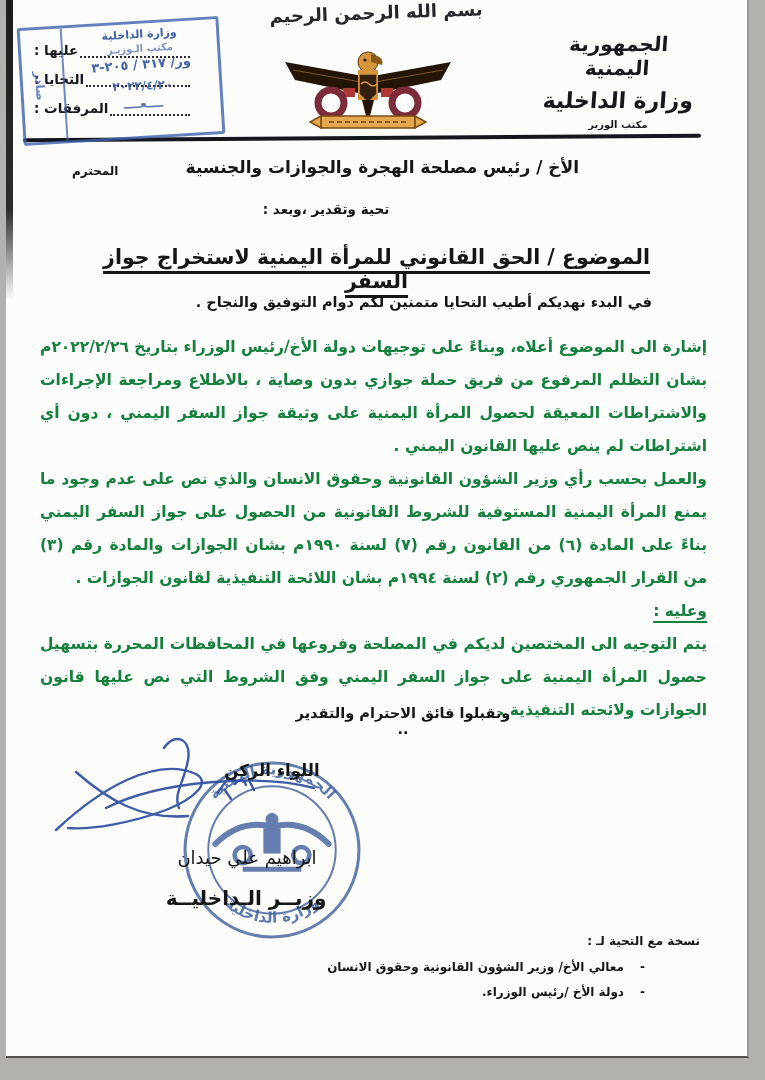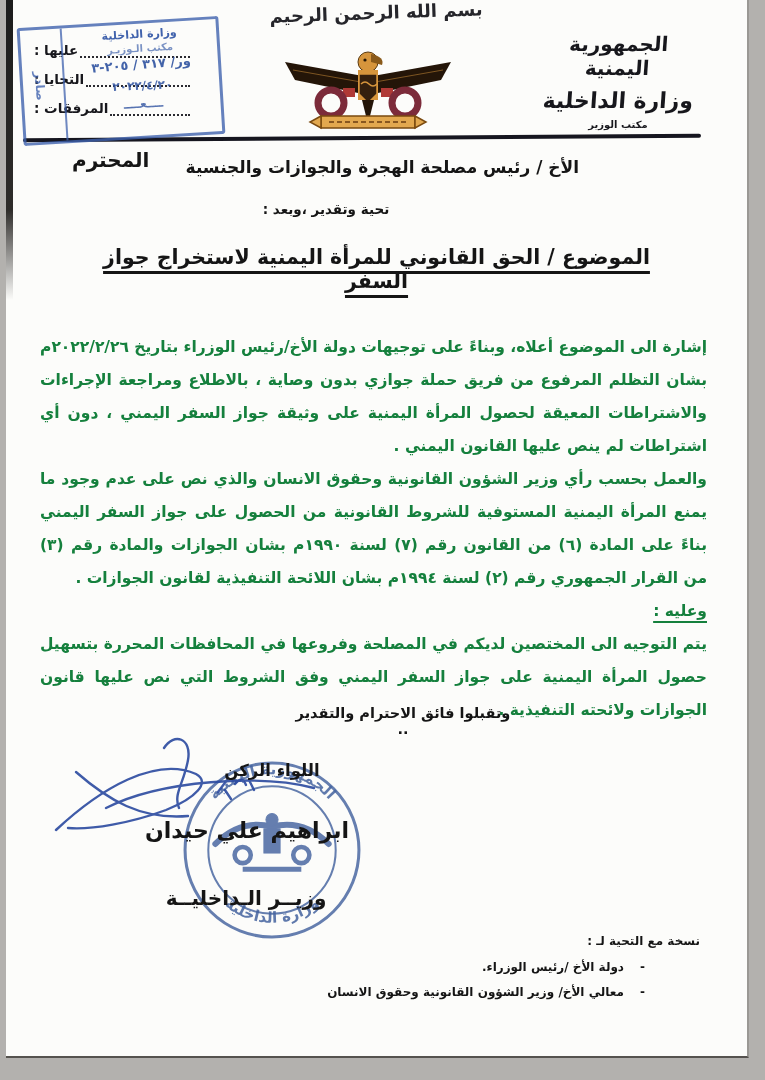--- a/index.html
+++ b/index.html
@@ -47,42 +47,42 @@
   .emblem{position:absolute;top:46px;left:277px;width:170px;height:92px;}
   
   .hdr-right{position:absolute;top:32px;right:44px;width:170px;text-align:center;color:#17171c;}
   .hdr-republic{font-size:20px;font-weight:800;transform:skewX(-4deg);}
   .hdr-ministry{font-size:22px;font-weight:800;margin-top:8px;transform:skewX(-4deg);}
   .hdr-office{font-size:10px;font-weight:800;margin-top:6px;letter-spacing:1px;}
   .divider{position:absolute;top:136px;left:17px;width:678px;height:4px;background:#16161f;
     transform:rotate(-0.4deg);border-radius:2px;}
   
   .addressee{position:absolute;top:157px;right:168px;font-size:17px;font-weight:800;white-space:nowrap;}
-  .honorific{position:absolute;top:148px;left:66px;font-size:20px;font-weight:800;}
+  .honorific{position:absolute;top:164px;left:66px;font-size:12px;font-weight:800;}
   .salutation{position:absolute;top:201px;left:220px;width:200px;text-align:center;
     font-size:13.5px;font-weight:600;}
   .subject{position:absolute;top:245px;left:70px;right:70px;text-align:center;
     font-size:20.5px;font-weight:800;
     text-decoration:underline;text-decoration-thickness:2.5px;text-underline-offset:7px;}
   .opening{position:absolute;top:294px;right:95px;font-size:14.5px;font-weight:600;white-space:nowrap;}
   .body-block{position:absolute;top:331px;right:40px;left:34px;
     font-size:15.5px;font-weight:700;line-height:33px;color:#15803d;
     text-align:justify;text-align-last:right;}
   .body-block p{margin:0;}
   .therefore{margin:0;font-weight:800;}
   .therefore span{text-decoration:underline;text-decoration-thickness:2px;text-underline-offset:5px;}
   .closing{position:absolute;top:705px;left:287px;width:220px;text-align:center;
     font-size:14.5px;font-weight:600;}
   
   .seal-svg{position:absolute;top:758px;left:174px;width:184px;height:184px;z-index:1;}
   .sig-svg{position:absolute;top:728px;left:40px;width:310px;height:120px;z-index:2;}
   .sig-rank{position:absolute;top:761px;left:186px;width:160px;text-align:center;
     font-size:16.5px;font-weight:800;z-index:3;}
-  .sig-name{position:absolute;top:818px;left:136px;width:210px;text-align:center;
-    font-size:22px;font-weight:700;z-index:3;}
+  .sig-name{position:absolute;top:847px;left:136px;width:210px;text-align:center;
+    font-size:18px;font-weight:400;z-index:3;}
   .sig-title{position:absolute;top:871px;left:120px;width:240px;text-align:center;
     font-size:20px;font-weight:800;letter-spacing:1.5px;z-index:3;margin-top:15px;}
   
   .cc{position:absolute;top:934px;right:47px;text-align:right;font-size:12px;font-weight:800;}
   .cc ul{list-style:none;margin:12px 55px 0 0;padding:0;}
   .cc li{margin-bottom:11px;font-weight:700;white-space:nowrap;}
   .cc li::before{content:"-";margin-left:16px;font-weight:700;}
 </style>
 </head>
 <body>
@@ -151,20 +151,21 @@
 
     <div class="divider"></div>
 
     <div class="addressee">الأخ / رئيس مصلحة الهجرة والجوازات والجنسية</div>
     <div class="honorific">المحترم</div>
 
     <div class="salutation">تحية وتقدير ،وبعد :</div>
 
     <div class="subject">الموضوع / الحق القانوني للمرأة اليمنية لاستخراج جواز السفر</div>
 
+    <div class="opening">في البدء نهديكم أطيب التحايا متمنين لكم دوام التوفيق والنجاح .</div>
 
     <div class="body-block">
       <p>إشارة الى الموضوع أعلاه، وبناءً على توجيهات دولة الأخ/رئيس الوزراء بتاريخ ٢٠٢٢/٢/٢٦م بشان التظلم المرفوع من فريق حملة جوازي بدون وصاية ، بالاطلاع ومراجعة الإجراءات والاشتراطات المعيقة لحصول المرأة اليمنية على وثيقة جواز السفر اليمني ، دون أي اشتراطات لم ينص عليها القانون اليمني .</p>
       <p>والعمل بحسب رأي وزير الشؤون القانونية وحقوق الانسان والذي نص على عدم وجود ما يمنع المرأة اليمنية المستوفية للشروط القانونية من الحصول على جواز السفر اليمني بناءً على المادة (٦) من القانون رقم (٧) لسنة ١٩٩٠م بشان الجوازات والمادة رقم (٣) من القرار الجمهوري رقم (٢) لسنة ١٩٩٤م بشان اللائحة التنفيذية لقانون الجوازات .</p>
       <p class="therefore"><span>وعليه :</span></p>
       <p>يتم التوجيه الى المختصين لديكم في المصلحة وفروعها في المحافظات المحررة بتسهيل حصول المرأة اليمنية على جواز السفر اليمني وفق الشروط التي نص عليها قانون الجوازات ولائحته التنفيذية .</p>
     </div>
 
     <div class="closing">وتقبلوا فائق الاحترام والتقدير ..</div>
 
@@ -201,19 +202,19 @@
       </g>
     </svg>
 
     <div class="sig-rank">اللواء الركن</div>
     <div class="sig-name">ابراهيم علي حيدان</div>
     <div class="sig-title">وزيــر الـداخليــة</div>
 
     <div class="cc">
       <div>نسخة مع التحية لـ :</div>
       <ul>
+        <li>معالي الأخ/ وزير الشؤون القانونية وحقوق الانسان</li>
         <li>دولة الأخ /رئيس الوزراء.</li>
-        <li>معالي الأخ/ وزير الشؤون القانونية وحقوق الانسان</li>
       </ul>
     </div>
 
   </div>
 </div>
 
 </body></html>

